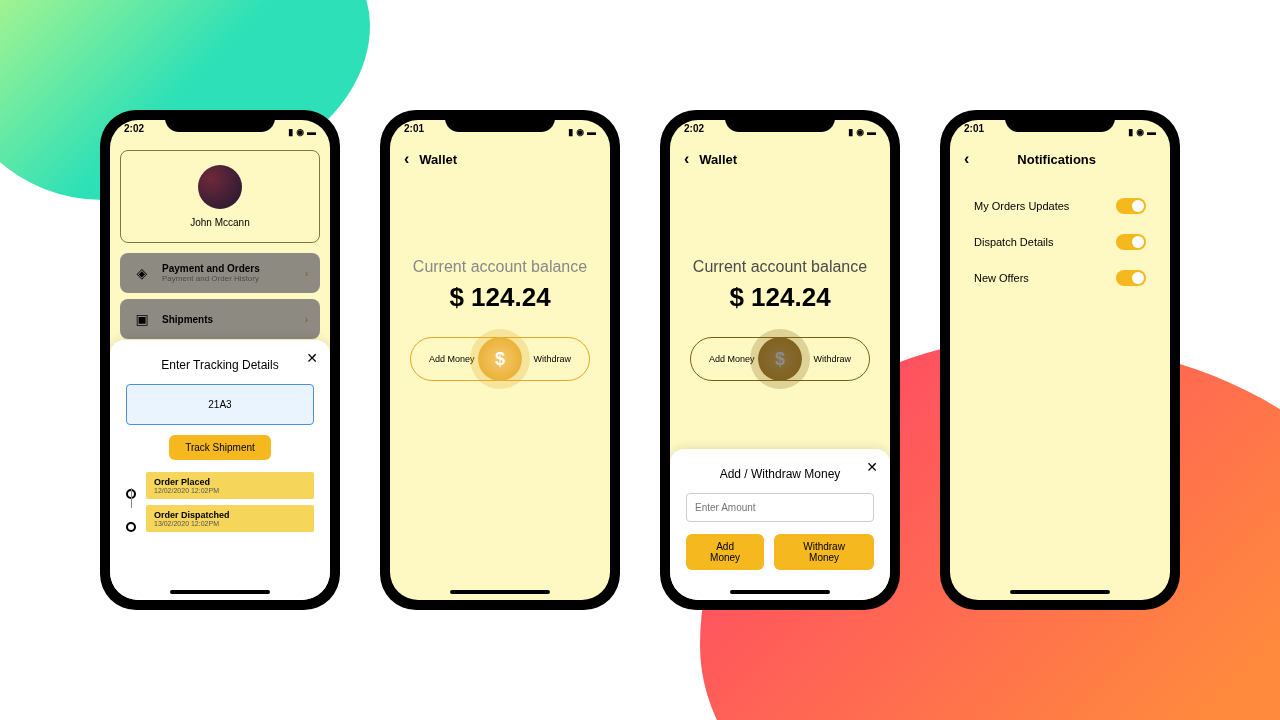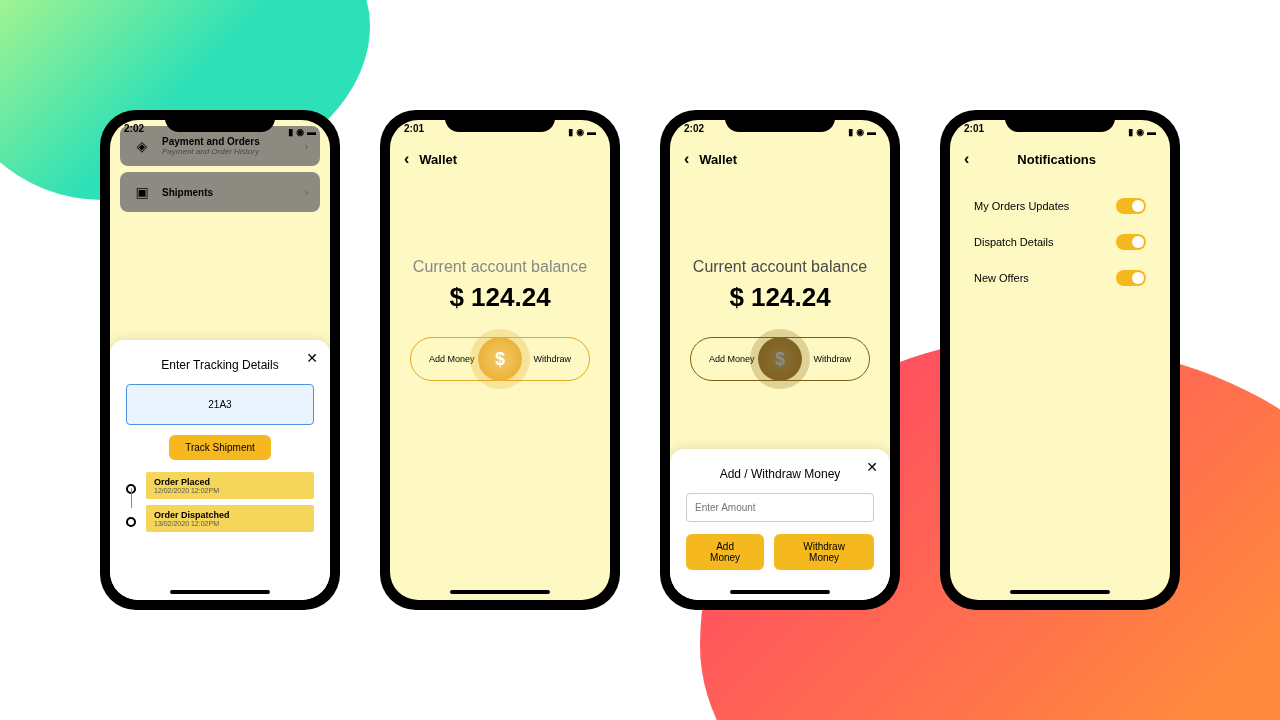--- a/index.html
+++ b/index.html
@@ -28,34 +28,34 @@
 .back-ch { font-size: 16px; font-weight: 700; cursor: pointer; }
 
 
 .profile-card { margin: 30px 10px 10px; border: 1px solid #f0d080; border-radius: 8px; padding: 14px 10px; text-align: center; }
 .avatar { width: 44px; height: 44px; border-radius: 50%; background: radial-gradient(circle at 30% 30%, #c84a6a, #3a2a5a); margin: 0 auto 8px; }
 .profile-name { font-size: 10px; font-weight: 500; }
 .menu-row { margin: 6px 10px; padding: 10px 12px; border-radius: 8px; display: flex; align-items: center; gap: 10px; background: #fffbea; position: relative; }
 .menu-ic { width: 20px; height: 20px; display: flex; align-items: center; justify-content: center; font-size: 14px; }
 .menu-txt { flex: 1; }
 .menu-t { font-size: 10px; font-weight: 600; }
-.menu-s { font-size: 8px; color: #888; font-style: italic; }
+.menu-s { font-size: 8px; color: #888; }
 .menu-arr { color: #e5a823; font-size: 10px; }
 
 
 .sheet { position: absolute; left: 0; right: 0; bottom: 0; background: #fff; border-radius: 14px 14px 0 0; z-index: 10; padding: 14px 16px 30px; box-shadow: 0 -2px 10px rgba(0,0,0,0.1); }
 .sheet .close { position: absolute; top: 10px; right: 12px; font-size: 14px; cursor: pointer; }
 .sheet-title { text-align: center; font-size: 12px; font-weight: 500; margin: 4px 0 12px; }
 
 .track-input { width: 100%; border: 1.5px solid #4a90e2; border-radius: 4px; padding: 14px 8px; font-size: 10px; background: #eaf4ff; text-align: center; }
 .btn-yellow { background: #f5b81f; border: none; border-radius: 6px; padding: 7px 16px; font-size: 10px; font-weight: 500; cursor: pointer; }
 .btn-center { display: block; margin: 10px auto; }
 
 .timeline { margin-top: 12px; }
-.tl-item { display: flex; gap: 10px; align-items: center; margin-bottom: 6px; position: relative; }
+.tl-item { display: flex; gap: 10px; align-items: flex-end; margin-bottom: 6px; position: relative; }
 .tl-dot { width: 10px; height: 10px; border: 2px solid #000; border-radius: 50%; background: #fff; margin-top: 6px; flex-shrink: 0; }
 .tl-card { flex: 1; background: #f5d55a; padding: 5px 8px; border-radius: 2px; }
 .tl-t { font-size: 9px; font-weight: 600; }
 .tl-d { font-size: 7px; color: #555; }
 .tl-line { position: absolute; left: 4.5px; top: 16px; width: 1px; height: 20px; background: #888; }
 
 
 .wallet-body { text-align: center; padding-top: 80px; }
 .bal-label { font-size: 16px; color: #888; margin-bottom: 6px; }
 .bal-amount { font-size: 26px; font-weight: 700; margin-bottom: 24px; }
@@ -86,20 +86,24 @@
     <div class="statusbar">
           <span>2:02</span>
           <span class="right">
             <span class="sb-icon">▮</span>
             <span class="sb-icon">◉</span>
             <span class="sb-icon">▬</span>
           </span>
         </div>
 
     <div class="dimmed-content">
+      <div class="profile-card">
+        <div class="avatar"></div>
+        <div class="profile-name">John Mccann</div>
+      </div>
       <div class="menu-row">
         <div class="menu-ic">◈</div>
         <div class="menu-txt">
               <div class="menu-t">Payment and Orders</div>
               <div class="menu-s">Payment and Order History</div>
             </div>
         <div class="menu-arr">›</div>
       </div>
       <div class="menu-row">
         <div class="menu-ic">▣</div>

